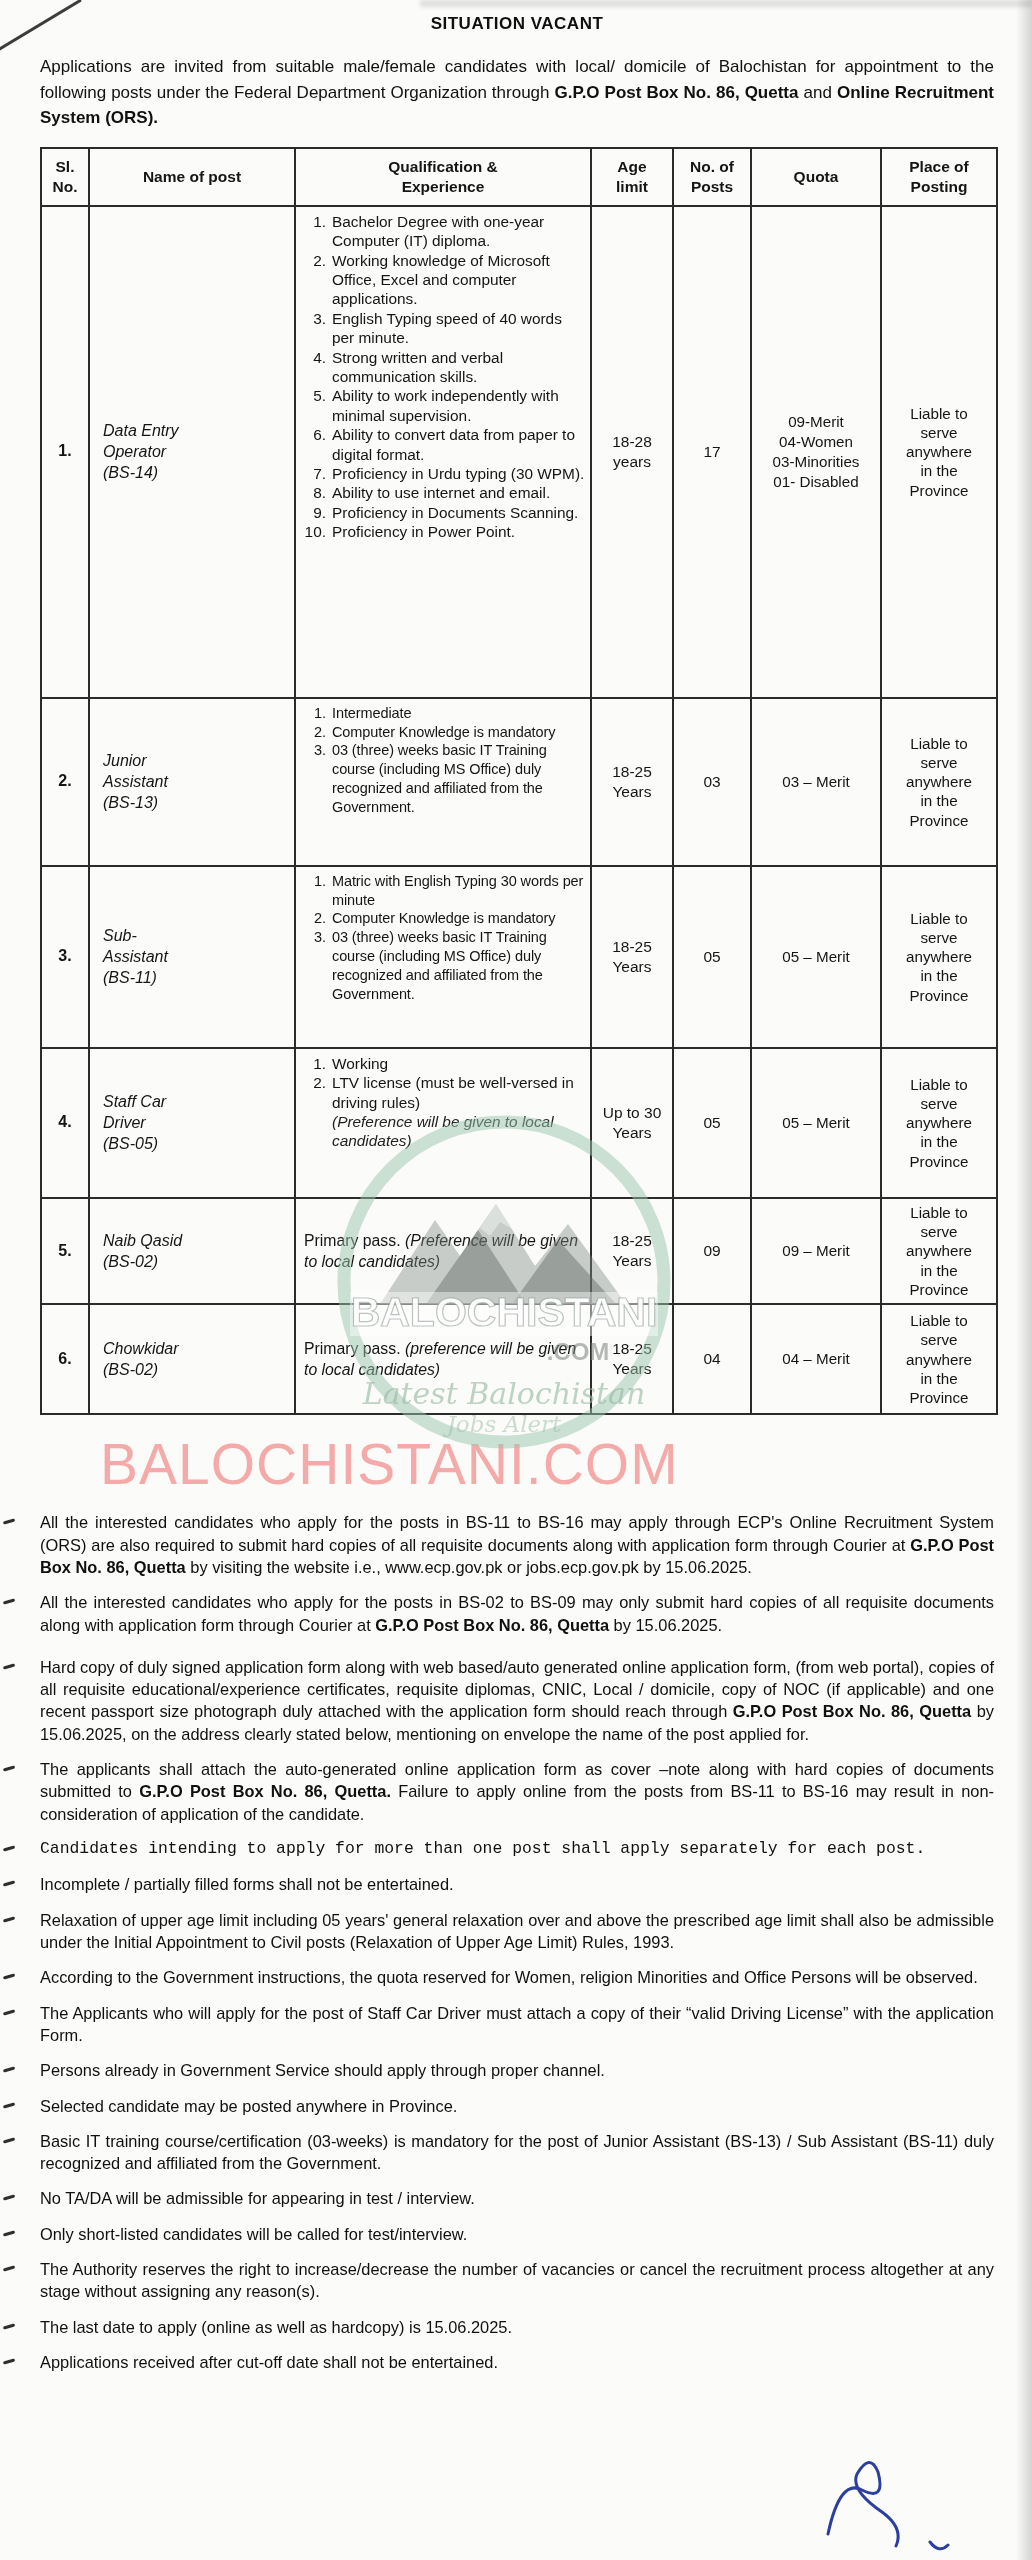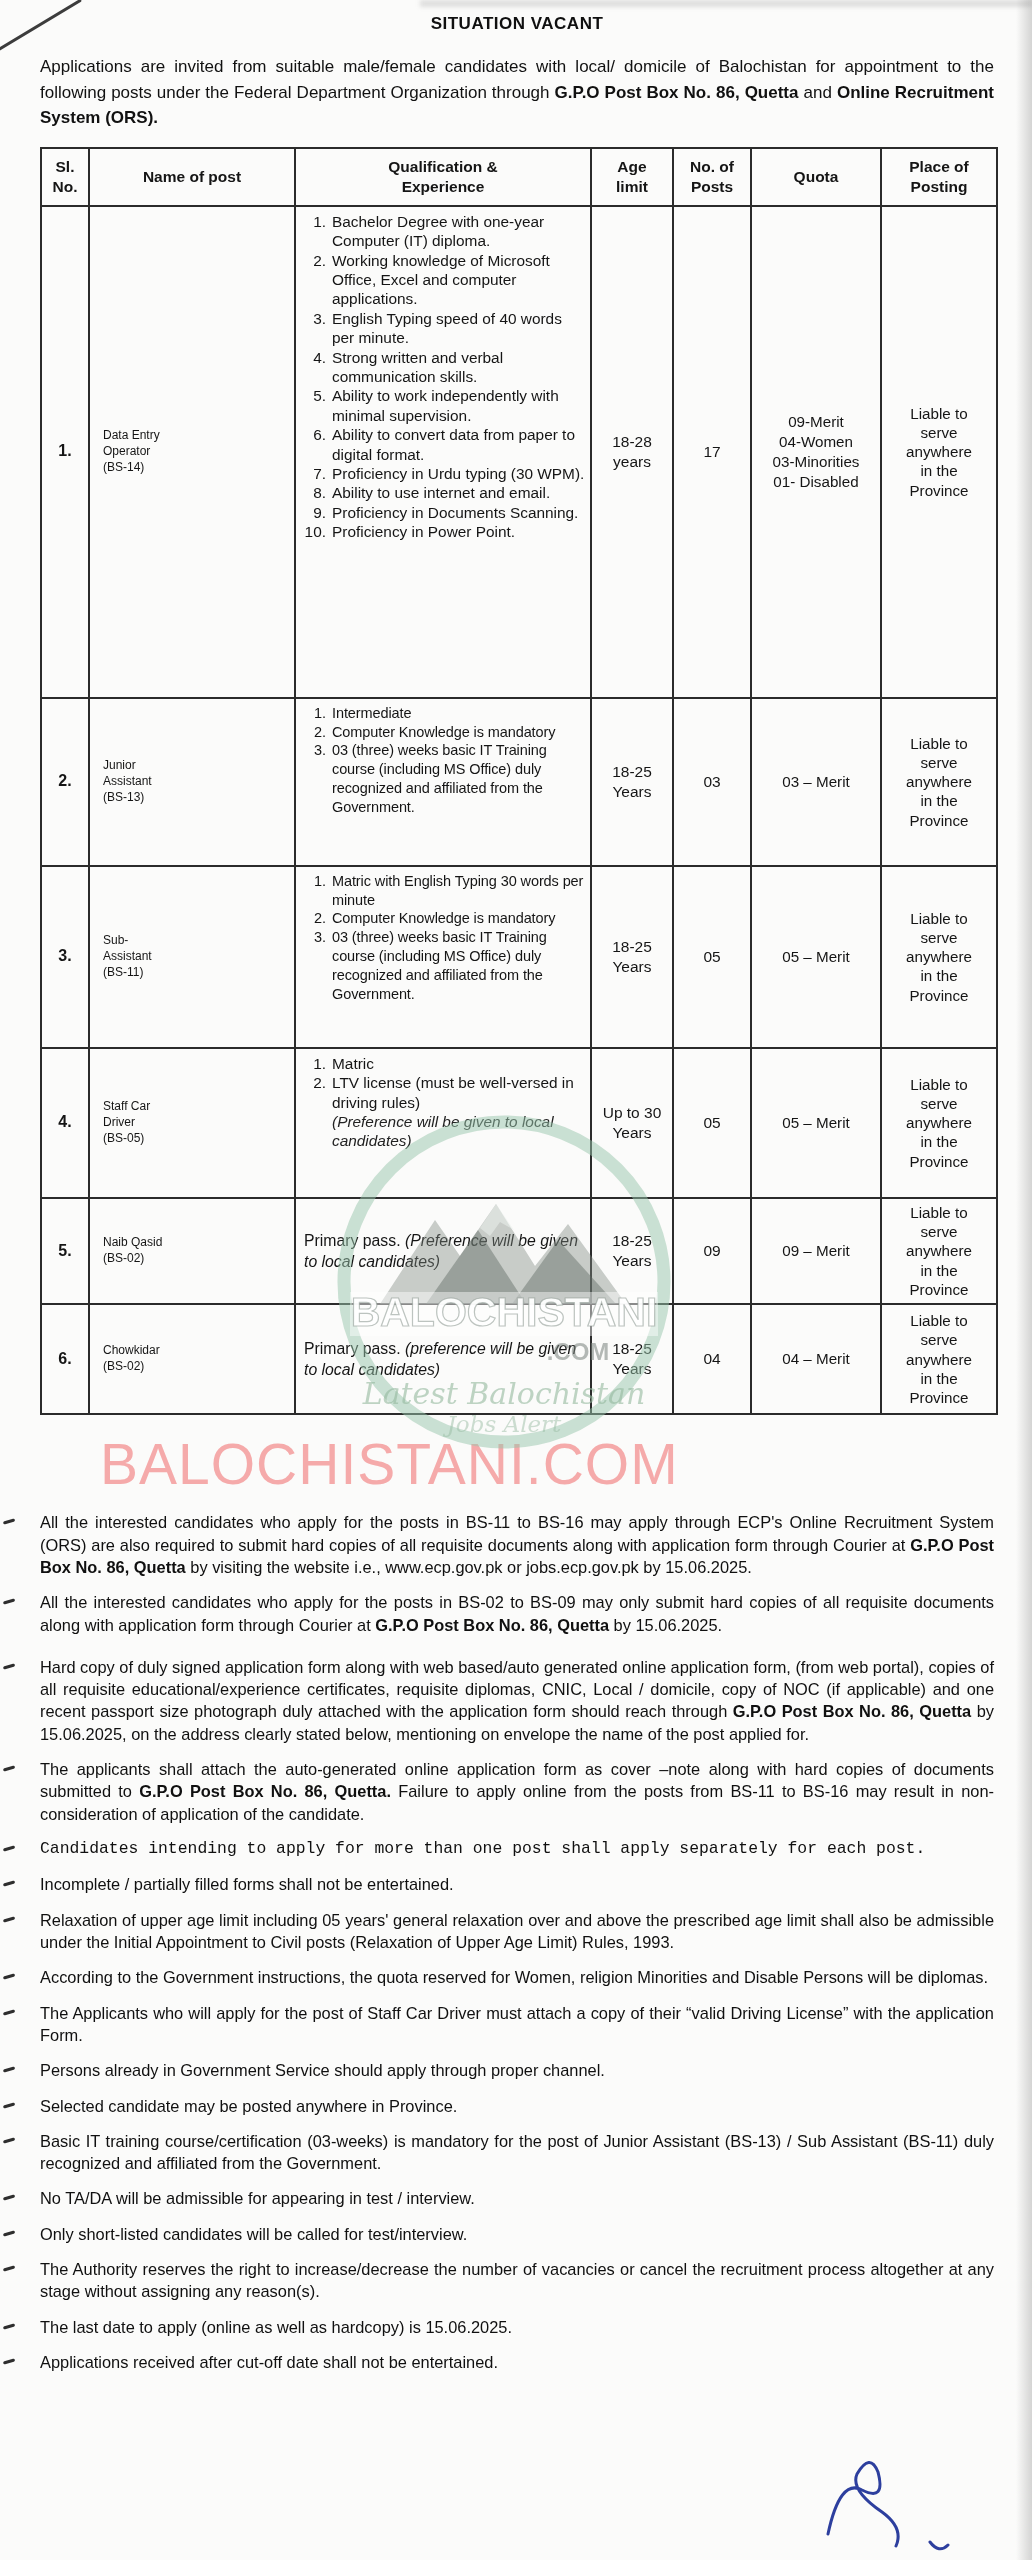--- a/index.html
+++ b/index.html
@@ -19,21 +19,21 @@
 
   h1.title{margin:8px 0 0 0;text-align:center;font-size:17px;letter-spacing:0.5px;font-weight:bold;color:#101010;}
   .intro{margin:20px 0 0 0;font-size:17px;line-height:1.5;text-align:justify;color:#111;}
 
   table.vacancy{border-collapse:collapse;table-layout:fixed;width:956px;margin-top:16px;background:transparent;}
   table.vacancy th, table.vacancy td{border:2px solid #2b2b2b;}
   table.vacancy th{font-size:15.5px;font-weight:bold;text-align:center;vertical-align:middle;padding:8px 3px;white-space:pre-line;line-height:1.3;}
   td{font-size:15.5px;}
   .cell-center{text-align:center;vertical-align:middle;white-space:pre-line;line-height:1.3;padding:4px 2px;}
   .cell-sl{font-weight:bold;font-size:16px;}
-  .cell-post{vertical-align:middle;padding:6px 16px 6px 13px;white-space:pre-line;line-height:1.32;font-size:12px;}
+  .cell-post{vertical-align:middle;padding:6px 16px 6px 13px;white-space:pre-line;line-height:1.32;font-size:16px;font-style:italic;}
   .cell-qual{vertical-align:top;padding:5px 5px 5px 4px;line-height:1.26;font-size:15.4px;}
   .cell-qual.condensed{font-size:14.5px;letter-spacing:-0.1px;line-height:1.3;}
   .cell-qual.plain{vertical-align:middle;padding-left:8px;font-size:15.8px;line-height:1.35;}
   .qual-item{display:flex;}
   .qual-num{flex:none;min-width:26px;text-align:right;padding-right:6px;}
   .qual-extra{display:block;font-style:italic;color:#222;}
   .cell-quota{font-size:15.2px;margin-left:12px;}
   .cell-place{font-size:15.2px;line-height:1.27;}
 
   .pink-banner{
@@ -212,21 +212,21 @@
 Province</td>
         </tr>
         <tr style="height: 150px;">
           <td class="cell-center cell-sl">4.</td>
           <td class="cell-post">Staff Car
 Driver
 (BS-05)</td>
           <td class="cell-qual">
             <div class="qual-item">
               <span class="qual-num">1.</span>
-              <span class="qual-text">Matric</span>
+              <span class="qual-text">Working</span>
             </div>
             <div class="qual-item">
               <span class="qual-num">2.</span>
               <span class="qual-text">LTV license (must be well-versed in driving rules)<em class="qual-extra">(Preference will be given to local candidates)</em></span>
             </div>
           </td>
           <td class="cell-center">Up to 30
 Years</td>
           <td class="cell-center">05</td>
           <td class="cell-center cell-quota">05 – Merit</td>
@@ -272,21 +272,21 @@
   <div class="pink-banner">BALOCHISTANI.COM</div>
 
   <div class="notes" id="notes">
       <div class="note"><span>All the interested candidates who apply for the posts in BS-11 to BS-16 may apply through ECP's Online Recruitment System (ORS) are also required to submit hard copies of all requisite documents along with application form through Courier at </span><span style="font-weight: bold;">G.P.O Post Box No. 86, Quetta</span><span> by visiting the website i.e., www.ecp.gov.pk or jobs.ecp.gov.pk by 15.06.2025.</span></div>
       <div class="note"><span>All the interested candidates who apply for the posts in BS-02 to BS-09 may only submit hard copies of all requisite documents along with application form through Courier at </span><span style="font-weight: bold;">G.P.O Post Box No. 86, Quetta</span><span> by 15.06.2025.</span></div>
       <div class="note"><span>Hard copy of duly signed application form along with web based/auto generated online application form, (from web portal), copies of all requisite educational/experience certificates, requisite diplomas, CNIC, Local / domicile, copy of NOC (if applicable) and one recent passport size photograph duly attached with the application form should reach through </span><span style="font-weight: bold;">G.P.O Post Box No. 86, Quetta</span><span> by 15.06.2025, on the address clearly stated below, mentioning on envelope the name of the post applied for.</span></div>
       <div class="note"><span>The applicants shall attach the auto-generated online application form as cover –note along with hard copies of documents submitted to </span><span style="font-weight: bold;">G.P.O Post Box No. 86, Quetta.</span><span> Failure to apply online from the posts from BS-11 to BS-16 may result in non-consideration of application of the candidate.</span></div>
       <div class="note"><span>Candidates intending to apply for more than one post shall apply separately for each post.</span></div>
       <div class="note"><span>Incomplete / partially filled forms shall not be entertained.</span></div>
       <div class="note"><span>Relaxation of upper age limit including 05 years' general relaxation over and above the prescribed age limit shall also be admissible under the Initial Appointment to Civil posts (Relaxation of Upper Age Limit) Rules, 1993.</span></div>
-      <div class="note"><span>According to the Government instructions, the quota reserved for Women, religion Minorities and Disable Persons will be diplomas.</span></div>
+      <div class="note"><span>According to the Government instructions, the quota reserved for Women, religion Minorities and Office Persons will be observed.</span></div>
       <div class="note"><span>The Applicants who will apply for the post of Staff Car Driver must attach a copy of their “valid Driving License” with the application Form.</span></div>
       <div class="note"><span>Persons already in Government Service should apply through proper channel.</span></div>
       <div class="note"><span>Selected candidate may be posted anywhere in Province.</span></div>
       <div class="note"><span>Basic IT training course/certification (03-weeks) is mandatory for the post of Junior Assistant (BS-13) / Sub Assistant (BS-11) duly recognized and affiliated from the Government.</span></div>
       <div class="note"><span>No TA/DA will be admissible for appearing in test / interview.</span></div>
       <div class="note"><span>Only short-listed candidates will be called for test/interview.</span></div>
       <div class="note"><span>The Authority reserves the right to increase/decrease the number of vacancies or cancel the recruitment process altogether at any stage without assigning any reason(s).</span></div>
       <div class="note"><span>The last date to apply (online as well as hardcopy) is 15.06.2025.</span></div>
       <div class="note"><span>Applications received after cut-off date shall not be entertained.</span></div>
     </div>

